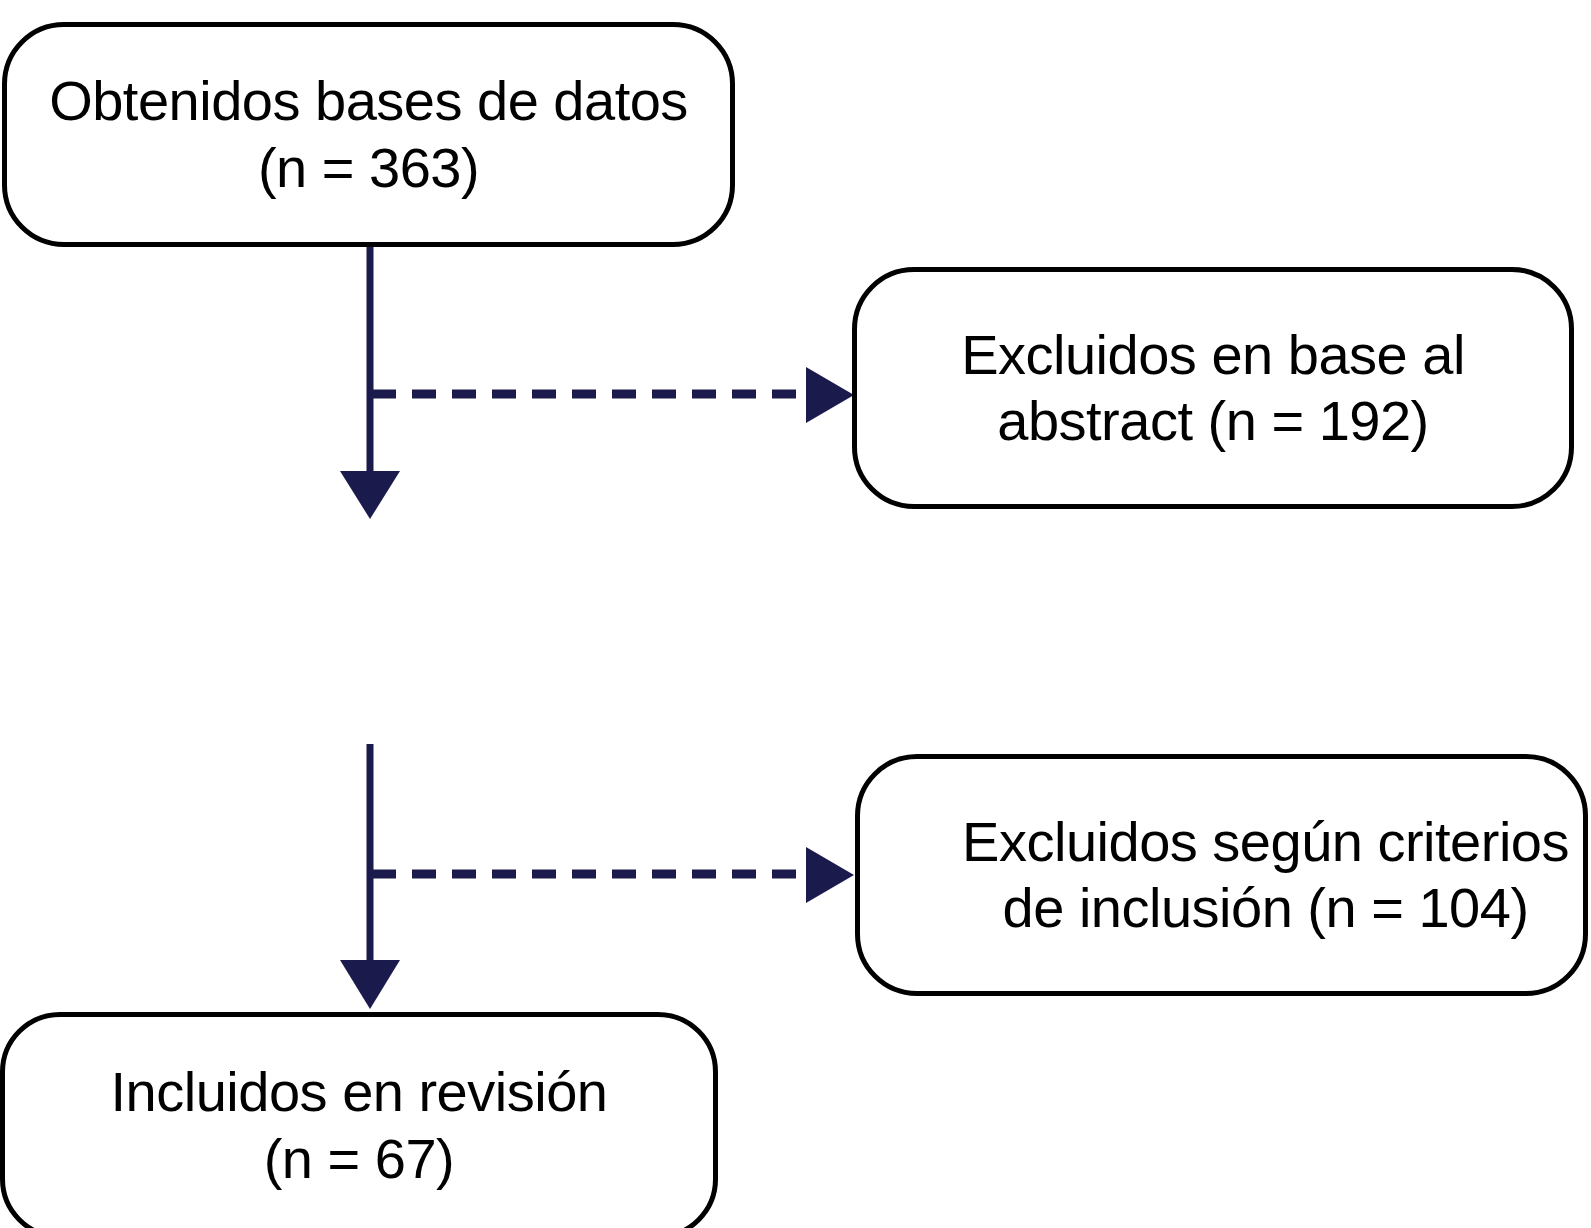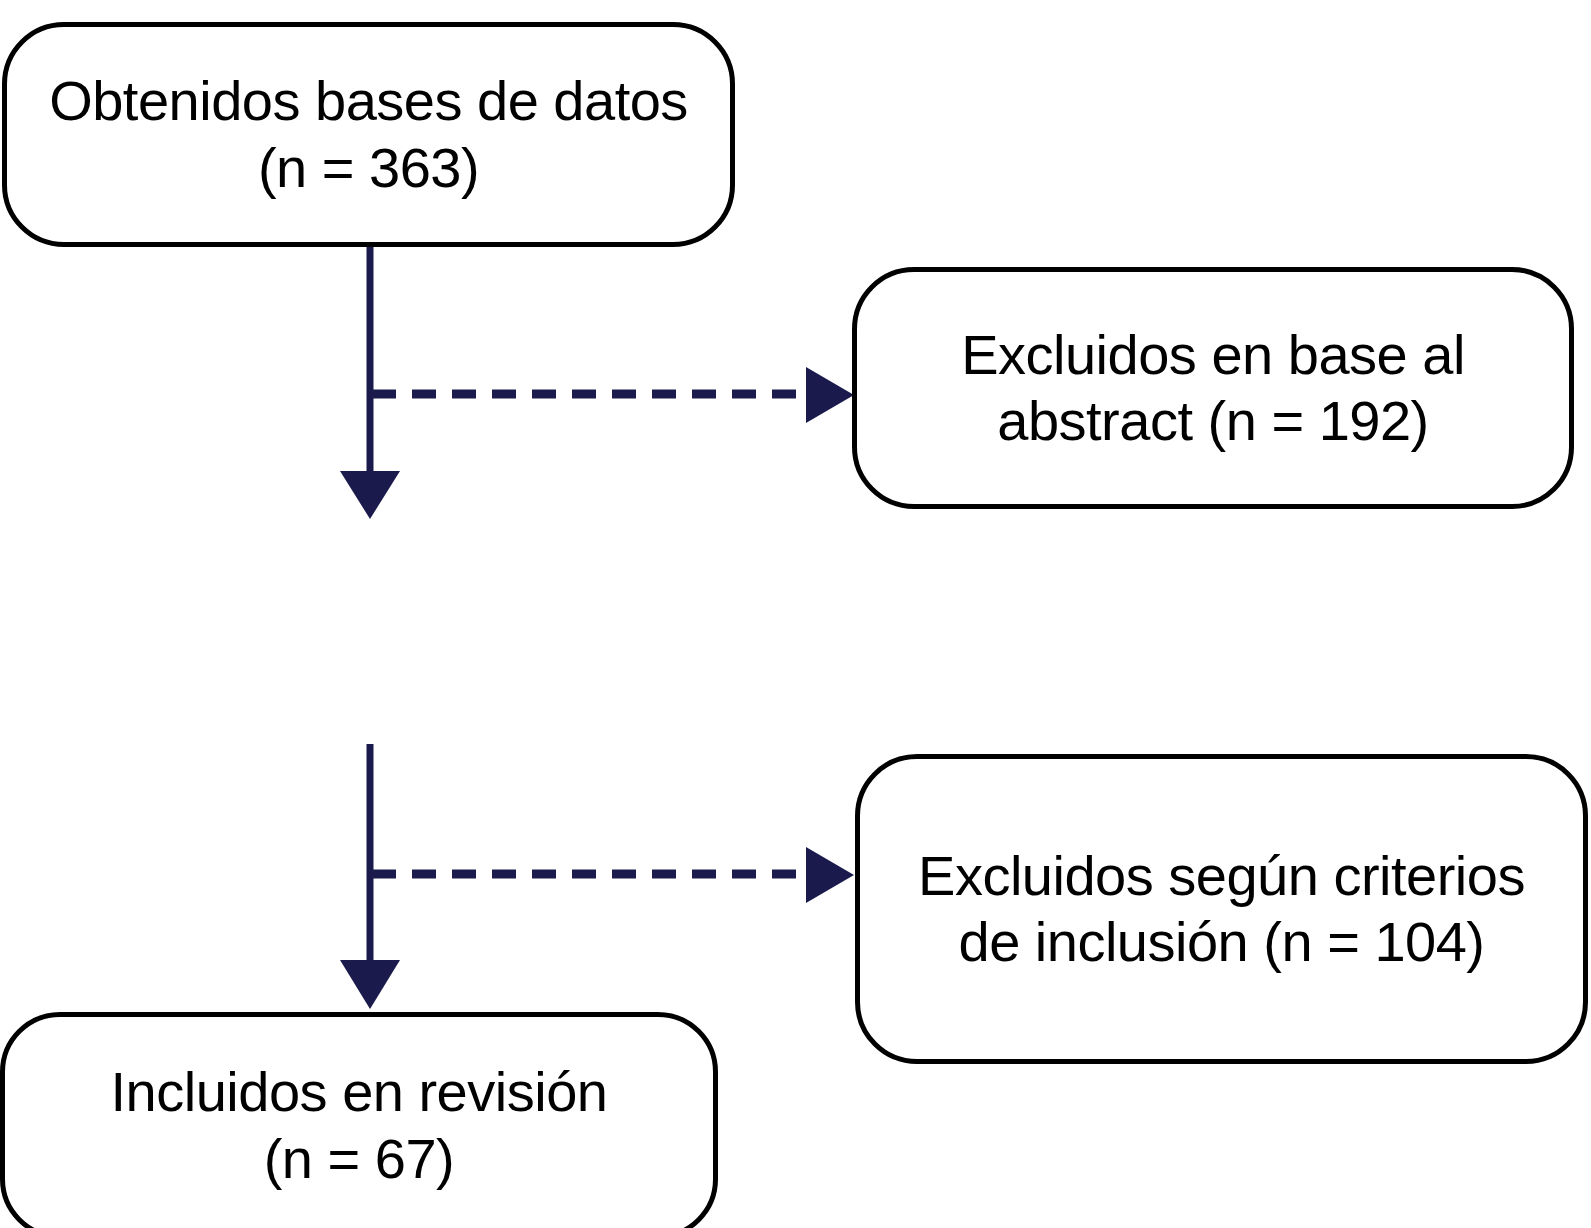--- a/index.html
+++ b/index.html
@@ -43,21 +43,21 @@
     line-height: 1.18;
     letter-spacing: -0.5px;
     white-space: pre-line;
     padding: 0 14px;
   }
 
   
   #node-databases   { left: 2px;   top: 3px;    width: 733px; height: 225px; }
   #node-excl-abs    { left: 852px; top: 248px;  width: 722px; height: 242px; }
   #node-assessed    { left: 65px;  top: 500px;  width: 608px; height: 225px; }
-  #node-excl-crit   { left: 855px; top: 735px;  width: 733px; height: 310px; }
+  #node-excl-crit   { left: 855px; top: 735px;  width: 733px; height: 242px; justify-content: flex-end; }
   #node-included    { left: 0;   top: 993px;  width: 718px; height: 227px; }
 
   #node-included    { border-radius: 60px; }
 </style>
 </head>
 <body>
 
 <div id="stage">
 
   <svg class="flow-svg" viewBox="0 0 1591 1228" aria-hidden="true">

